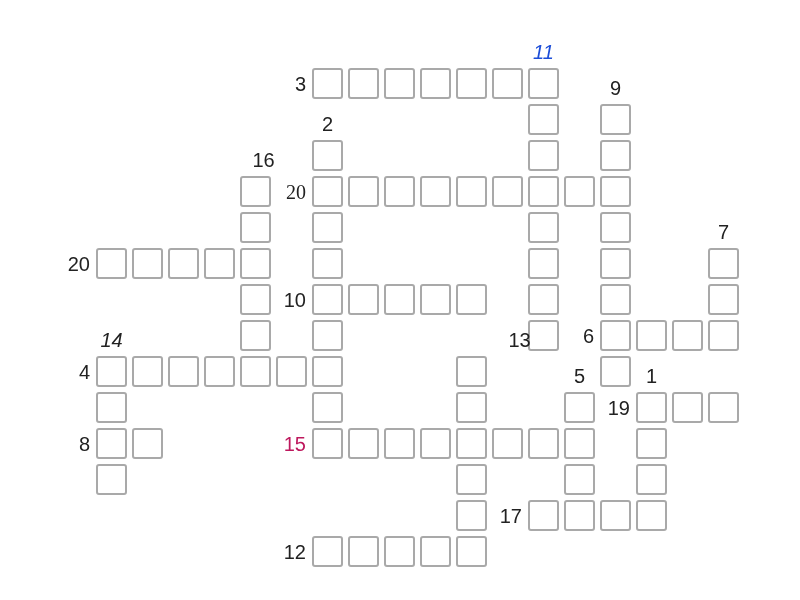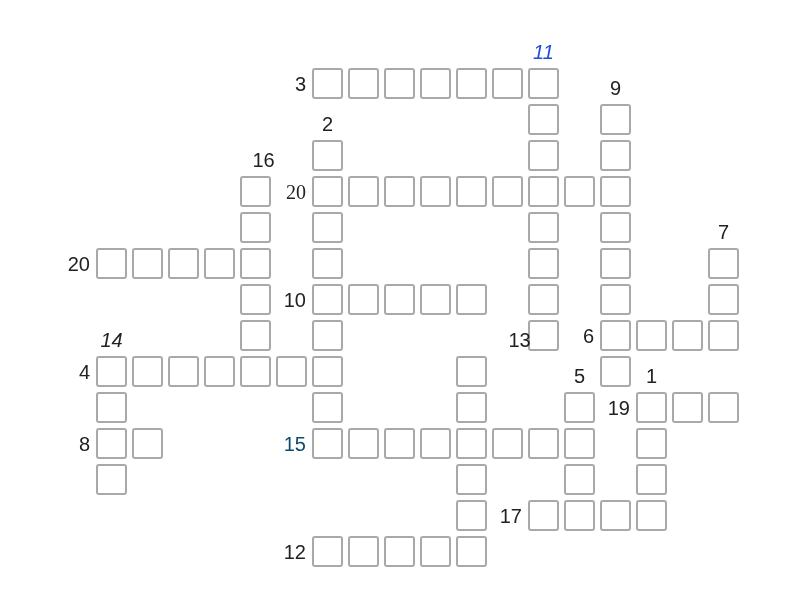--- a/index.html
+++ b/index.html
@@ -136,19 +136,19 @@
     <div class="cw-label down" style="color: rgb(34, 34, 34); font-size: 20px; left: 579.5px; top: 386px;">5</div>
     <div class="cw-label across" style="color: rgb(34, 34, 34); font-size: 20px; left: 594px; top: 335.5px;">6</div>
     <div class="cw-label down" style="color: rgb(34, 34, 34); font-size: 20px; left: 723.5px; top: 242px;">7</div>
     <div class="cw-label across" style="color: rgb(34, 34, 34); font-size: 20px; left: 90px; top: 443.5px;">8</div>
     <div class="cw-label down" style="color: rgb(34, 34, 34); font-size: 20px; left: 615.5px; top: 98px;">9</div>
     <div class="cw-label across" style="color: rgb(34, 34, 34); font-size: 20px; left: 306px; top: 299.5px;">10</div>
     <div class="cw-label down" style="color: #1d4ed8; font-size: 20px; left: 543.5px; top: 62px; font-style: italic;">11</div>
     <div class="cw-label across" style="color: rgb(34, 34, 34); font-size: 20px; left: 306px; top: 551.5px;">12</div>
     <div class="cw-label down" style="color: rgb(34, 34, 34); font-size: 20px; left: 471.5px; top: 350px; margin-left: 48px;">13</div>
     <div class="cw-label down" style="color: rgb(34, 34, 34); font-size: 20px; left: 111.5px; top: 350px; font-style: italic;">14</div>
-    <div class="cw-label across" style="color: #0c4a6e; font-size: 20px; left: 306px; top: 443.5px;">15</div>
+    <div class="cw-label across" style="color: #be185d; font-size: 20px; left: 306px; top: 443.5px;">15</div>
     <div class="cw-label down" style="color: rgb(34, 34, 34); font-size: 20px; left: 255.5px; top: 170px; margin-left: 8px;">16</div>
     <div class="cw-label across" style="color: rgb(34, 34, 34); font-size: 20px; left: 522px; top: 515.5px;">17</div>
     <div class="cw-label across" style="color: rgb(34, 34, 34); font-size: 20px; left: 630px; top: 407.5px;">19</div>
     <div class="cw-label across" style="color: rgb(34, 34, 34); font-size: 20px; left: 90px; top: 263.5px;">20</div>
     <div class="cw-label across" style="color: rgb(34, 34, 34); font-size: 20px; left: 306px; top: 191.5px; font-family: Liberation Serif, serif;">20</div>
   </div>
 
 </body></html>

